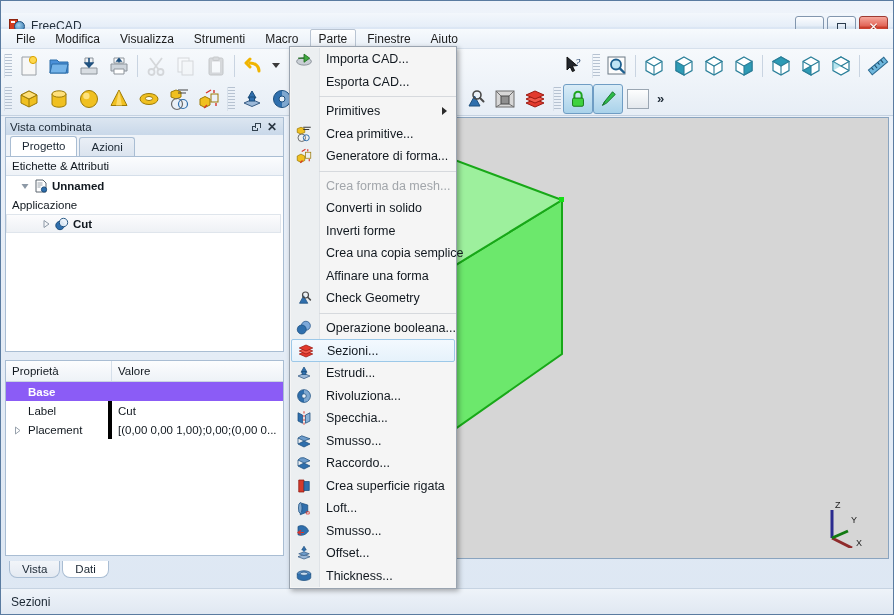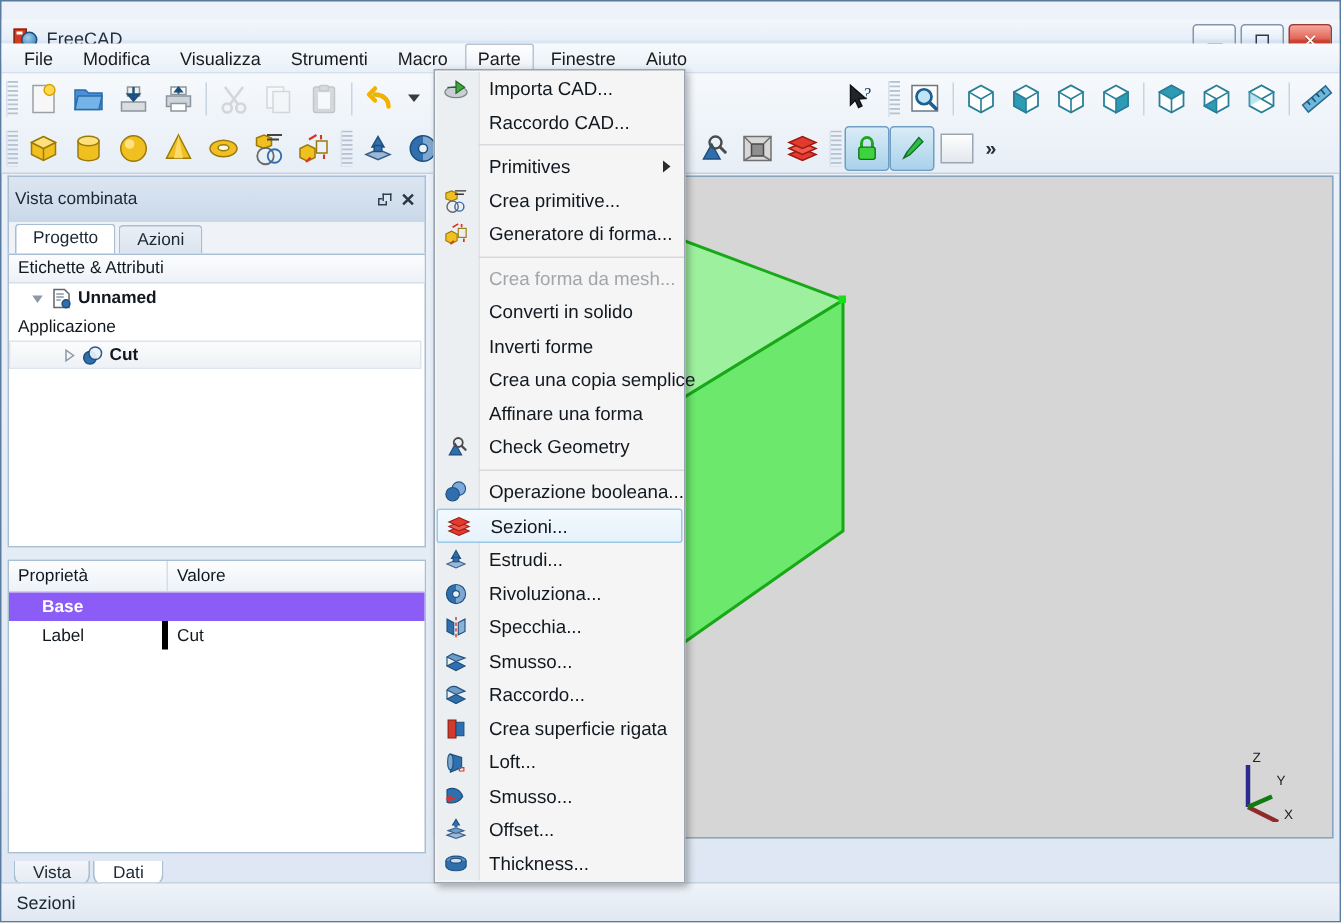--- a/index.html
+++ b/index.html
@@ -77,21 +77,21 @@
     background:linear-gradient(#d9ecf7,#a9d2ea);
   }
   .ico{display:block;}
   .dis{opacity:.35;filter:grayscale(1);}
   .chev-more{font-size:13px;font-weight:bold;color:#24303c;margin-left:4px;}
   .dropdown-arrow{width:0;height:0;border-left:4px solid transparent;border-right:4px solid transparent;border-top:5px solid #3a3a3a;margin-left:1px;}
 
   
   .leftpanel{position:absolute;left:4px;top:116px;width:279px;height:442px;}
   .dock-title{
-    height:31px;background:linear-gradient(#dce6f1,#c9d8e9);
+    height:18px;background:linear-gradient(#dce6f1,#c9d8e9);
     border:1px solid #a9bdd3;border-bottom:none;box-sizing:border-box;
     display:flex;align-items:center;padding:0 4px;font-size:11.5px;color:#1b2733;
   }
   .dock-title .spacer{flex:1;}
   .dock-btn{width:14px;height:14px;display:flex;align-items:center;justify-content:center;margin-left:2px;}
   .float-gl{width:9px;height:8px;position:relative;}
   .float-gl:before{content:"";position:absolute;left:0;bottom:0;width:6px;height:5px;border:1px solid #32414f;box-sizing:border-box;}
   .float-gl:after{content:"";position:absolute;right:0;top:0;width:6px;height:5px;border:1px solid #32414f;border-bottom:none;box-sizing:border-box;background:#dce6f1;}
   .x-gl{font-size:12px;color:#2a3642;line-height:10px;font-weight:bold;font-family:"Liberation Sans",sans-serif;}
 
@@ -573,20 +573,29 @@
         <div class="ph2">Valore</div>
       </div>
       <div class="prop-row group">
         <div class="c1">Base</div>
         <div class="c2"></div>
       </div>
       <div class="prop-row">
         <div class="c1">Label</div>
         <div class="c2">Cut</div>
       </div>
+      <div class="prop-row" style="position:relative">
+        <span style="position:absolute;left:7px;top:5px;">
+          <svg width="9" height="9" viewBox="0 0 9 9">
+              <path d="M2.5 1v7l4.5-3.5z" fill="none" stroke="#98a2ad"></path>
+            </svg>
+        </span>
+        <div class="c1">Placement</div>
+        <div class="c2">[(0,00 0,00 1,00);0,00;(0,00 0...</div>
+      </div>
     </div>
 
     <div class="bottomtabs" id="bottom-tabs">
         <div class="btab">Vista</div>
         <div class="btab sel">Dati</div>
       </div>
   </div>
 
   <div class="viewport">
     <div class="cube-wrap">
@@ -635,21 +644,21 @@
           <span class="dd-ico">
             <svg width="18" height="18" viewBox="0 0 22 22">
               <ellipse cx="11" cy="14" rx="9" ry="4.5" fill="#c9cfd5" stroke="#7d858d"></ellipse>
               <path d="M4 10h7V5l7 5-7 5v-5H4z" fill="#3fa83f" stroke="#1d6b1d"></path>
             </svg>
           </span>
           <span class="dd-lbl">Importa CAD...</span>
         </div>
         <div class="dd-item">
           <span class="dd-ico"></span>
-          <span class="dd-lbl">Raccordo CAD...</span>
+          <span class="dd-lbl">Esporta CAD...</span>
         </div>
         <div class="dd-sep"></div>
         <div class="dd-item">
           <span class="dd-ico"></span>
           <span class="dd-lbl">Primitives</span>
           <span class="submenu-arrow"></span>
         </div>
         <div class="dd-item">
           <span class="dd-ico">
             <svg width="18" height="18" viewBox="0 0 24 24">

